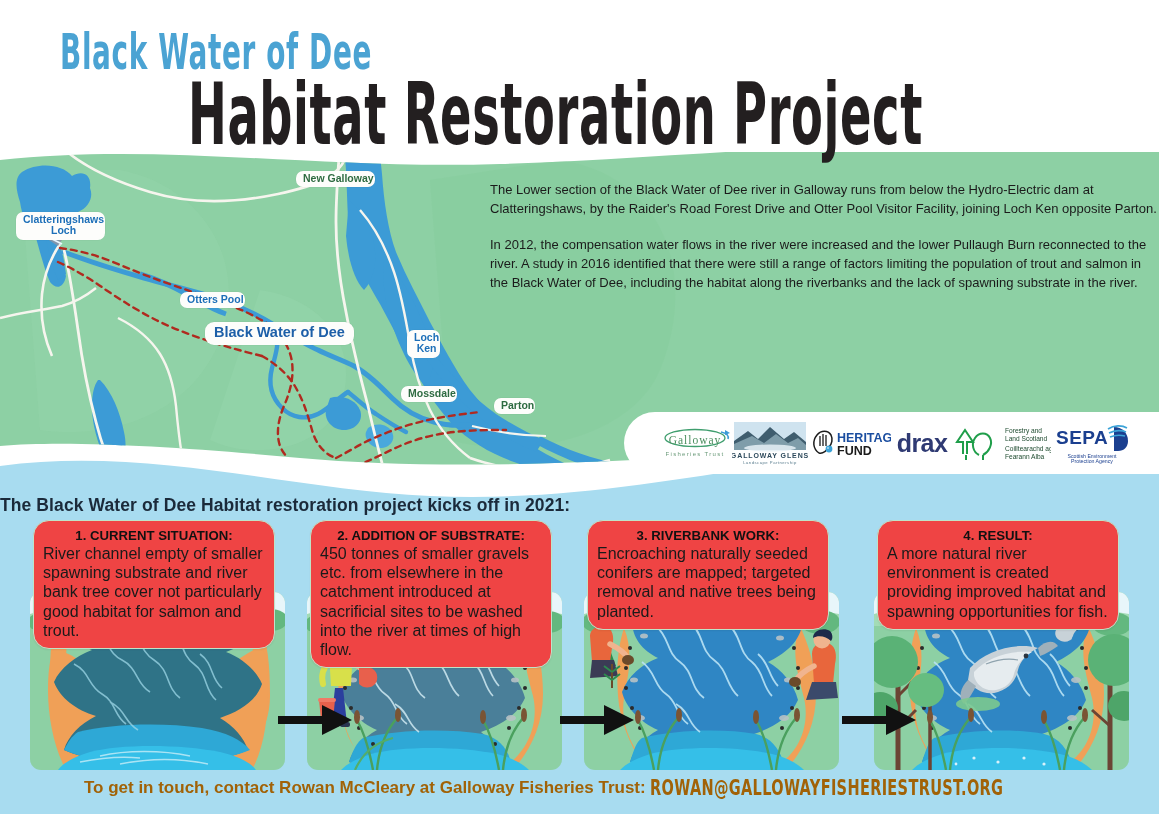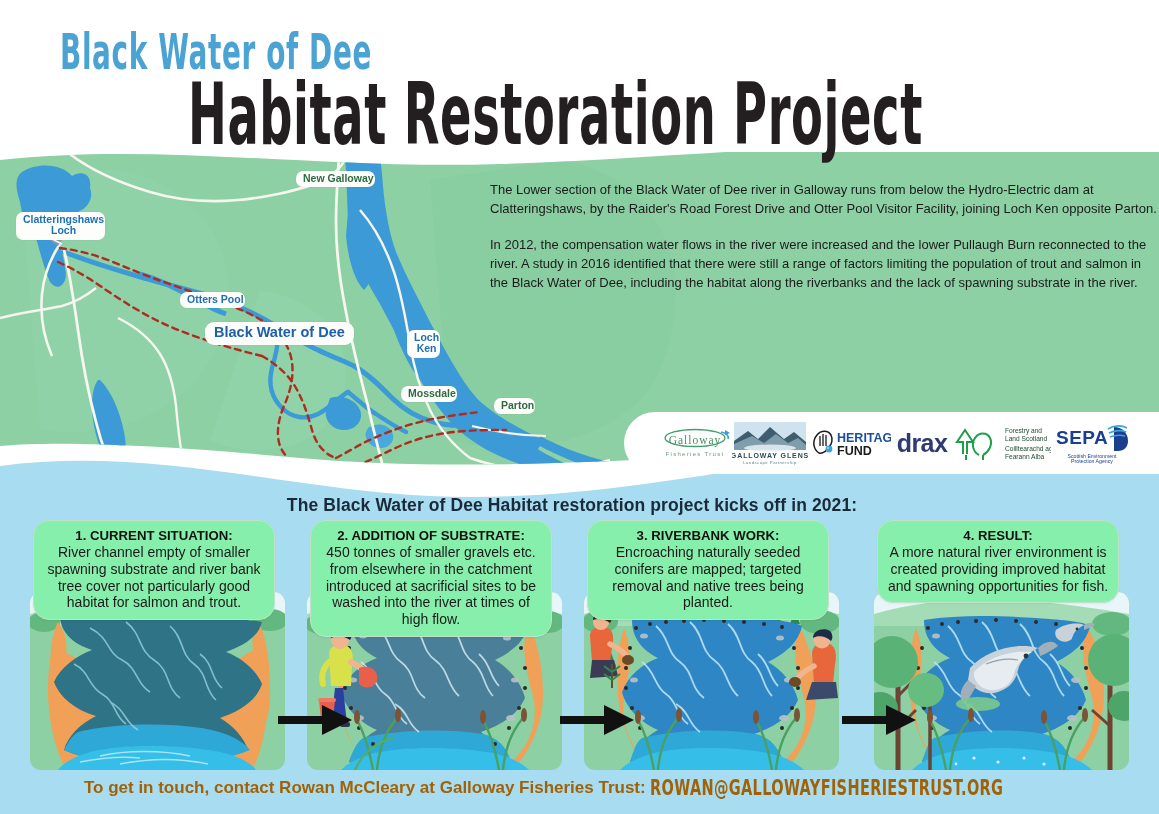--- a/index.html
+++ b/index.html
@@ -64,40 +64,40 @@
     background: #ffffff; border-radius: 31px 0 0 31px; z-index: 20;
     display: flex; align-items: center; justify-content: space-around;
     padding: 0 26px 0 34px;
   }
   .logo { display: flex; align-items: center; justify-content: center; }
 
   
   .blue-band { position: absolute; left: 0; top: 440px; width: 1159px; height: 374px; z-index: 4; }
 
   .kickoff {
-    position: absolute; left: 0; top: 495px; width: 1144px; text-align: center;
+    position: absolute; left: 0; top: 495px; width: 1144px; text-align: left;
     font-size: 17.5px; font-weight: bold; color: #1b2a3a; z-index: 22;
     letter-spacing: 0.1px;
   }
 
   
   .panels { position: absolute; left: 0; top: 520px; width: 1159px; height: 250px; z-index: 10; }
   .panel { position: absolute; top: 0; width: 255px; height: 250px; }
   .panel-pic {
     position: absolute; left: 0; top: 72px; width: 255px; height: 178px;
     border-radius: 11px; overflow: hidden;
   }
   .panel-card {
     position: absolute; left: 3px; top: 0; width: 242px;
-    background: #86efac; border: 1.6px solid #bfe3c8; border-radius: 16px;
+    background: #ef4444; border: 1.6px solid #bfe3c8; border-radius: 16px;
     padding: 7px 9px 8px 9px; z-index: 3;
     box-shadow: 0 1px 2px rgba(0,0,0,0.06);
   }
   .panel-title { font-size: 13.2px; font-weight: bold; text-align: center; color: #111; margin-bottom: 1px; }
-  .panel-text { font-size: 14px; line-height: 1.2; text-align: center; color: #1a1a1a; }
+  .panel-text { font-size: 16px; line-height: 1.2; text-align: left; color: #1a1a1a; }
 
   .arrow { position: absolute; z-index: 14; top: 700px; }
 
   
   .footer {
     position: absolute; left: 0; top: 775px; width: 1159px; text-align: center; z-index: 25;
     color: #a16207;
   }
   .footer-main {
     font-size: 17px; font-weight: bold; font-family: "Liberation Sans", sans-serif;

